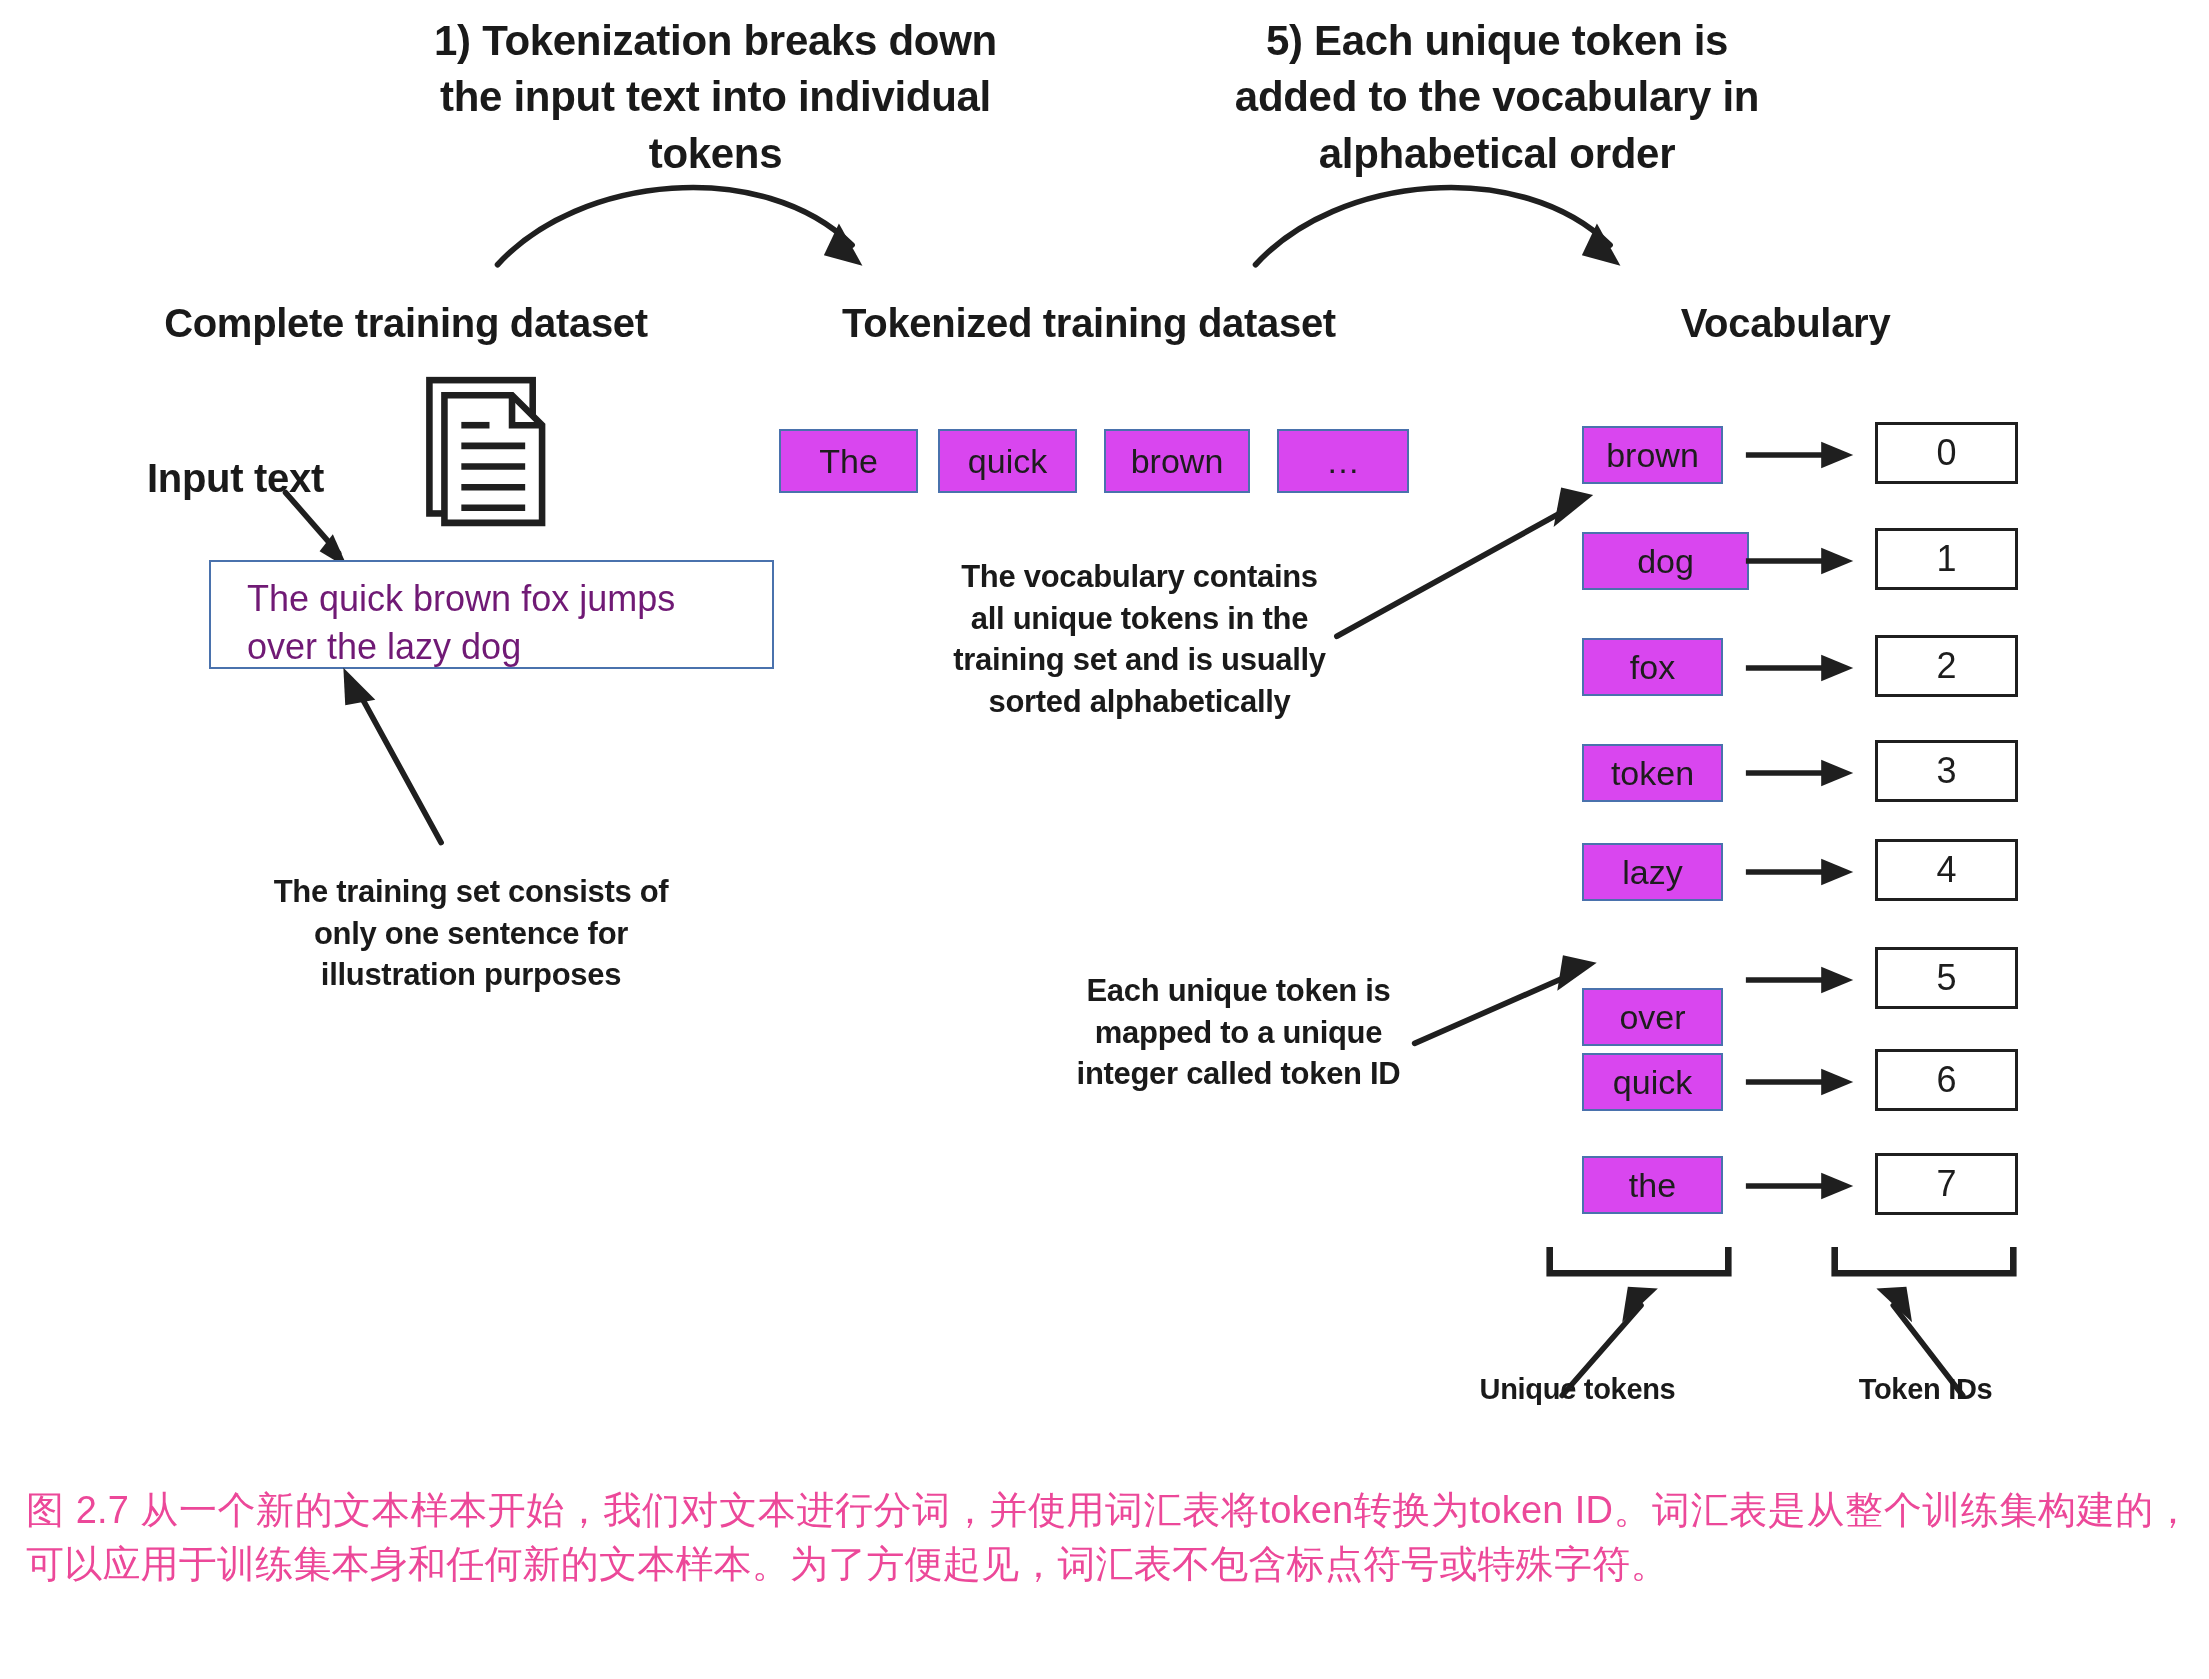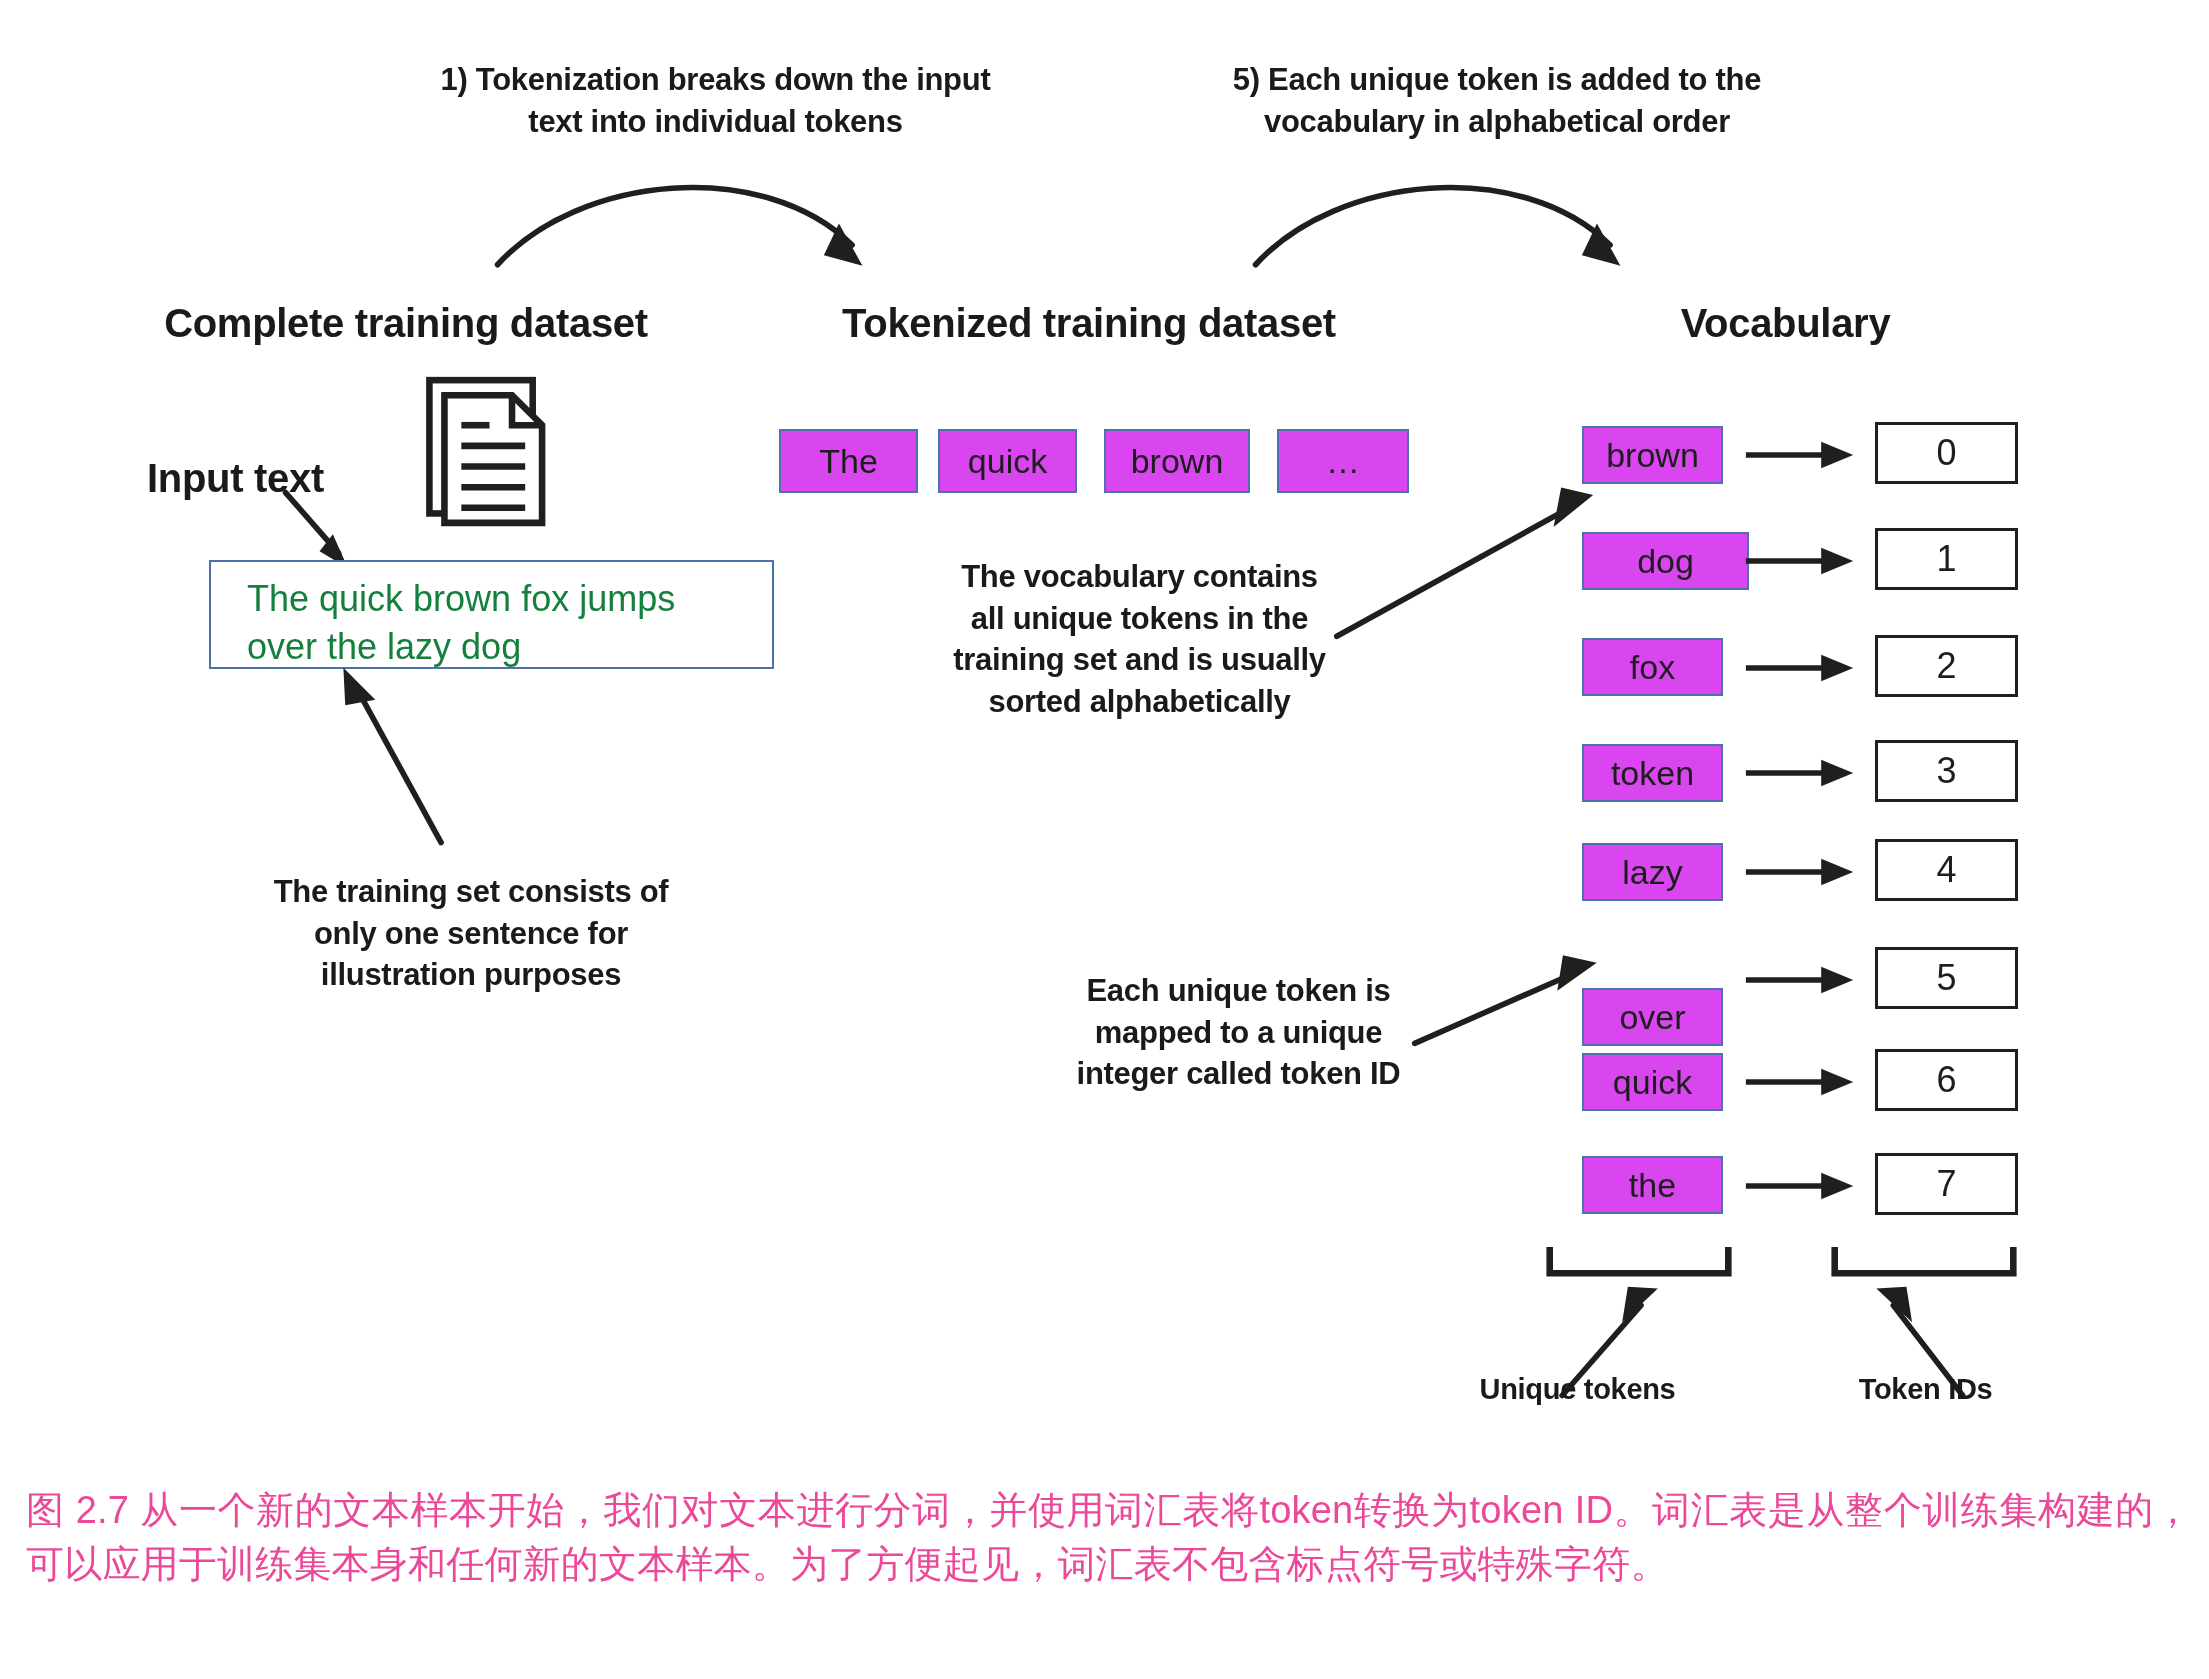--- a/index.html
+++ b/index.html
@@ -24,21 +24,21 @@
 
   
   .ann {
     font-family: "Liberation Sans Narrow", "Liberation Sans", sans-serif;
     font-weight: bold;
     color: #1a1a1a;
     text-align: center;
     line-height: 1.34;
     letter-spacing: -0.3px;
   }
-  .ann-step { font-size: 31px; margin-top: 46px; }
+  .ann-step { font-size: 42px; }
   .ann-head { font-size: 40px; margin-left: 6px; }
   .ann-body { font-size: 31px; }
   .ann-small { font-size: 29px; }
 
   
   .plain {
     font-family: "Liberation Sans", sans-serif;
     font-weight: normal;
     color: #1d1d1d;
   }
@@ -60,21 +60,21 @@
     align-items: center;
     justify-content: center;
   }
   .inputbox {
     box-sizing: border-box;
     border: 2.8px solid #4a72ad;
     background: #ffffff;
     padding: 13px 19px 15px 36px;
     font-size: 36px;
     line-height: 1.32;
-    color: #15803d;
+    color: #701a75;
   }
   .tokenbox { font-size: 34px; }
   .vocabbox { font-size: 34px; }
   .idbox { font-size: 36px; }
 
   
   #caption {
     position: absolute;
     left: 26px;
     top: 1484px;

